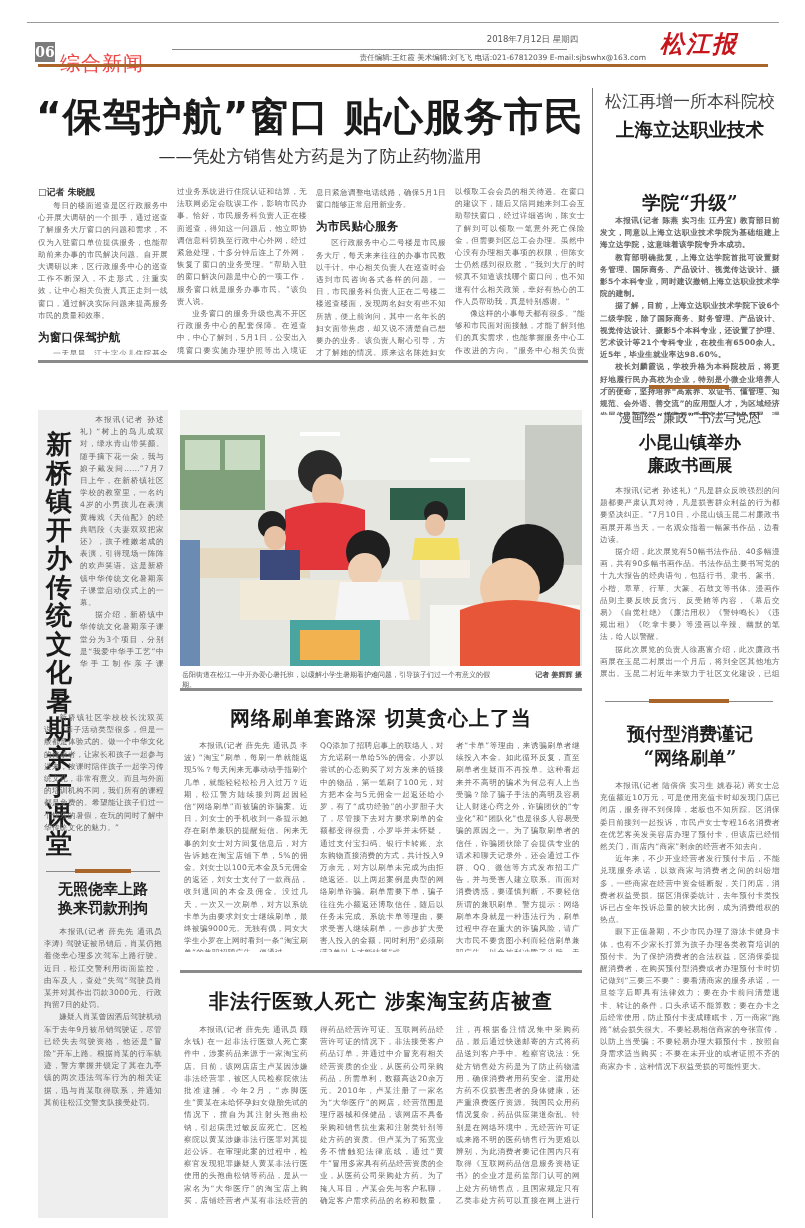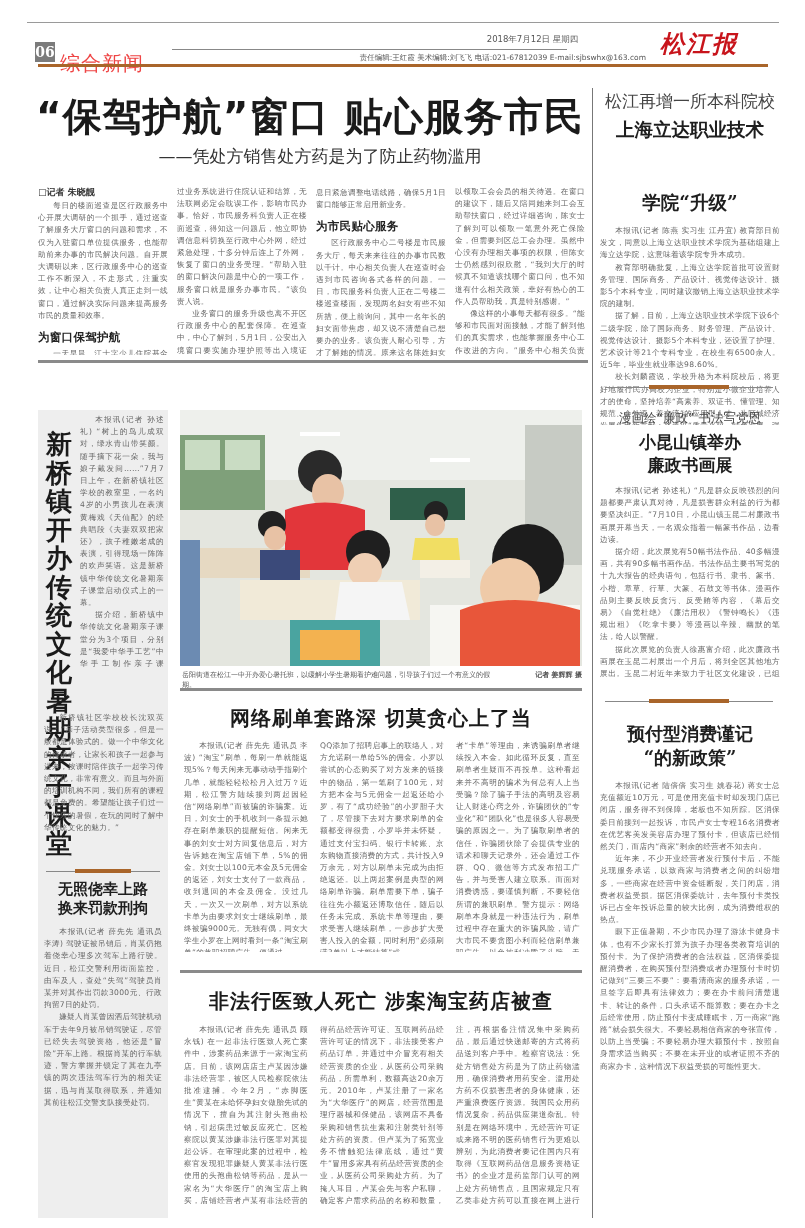--- a/index.html
+++ b/index.html
@@ -86,21 +86,21 @@
 </div>
 
 <div class="abs divider-thick" style="left:38px; top:360px; width:550px;"></div>
 
 <div class="abs vline" style="left:592px; top:88px; height:1130px;"></div>
 
 <div class="abs" style="left:600px; top:90px; width:180px;">
   <div class="side-kicker" style="font-size:17px;">松江再增一所本科院校</div>
   <div class="side-title" style="font-size:18.5px; margin-top:4px;">上海立达职业技术</div>
   <div class="side-title" style="font-size:18.5px;margin-top:48px;">学院“升级”</div>
-  <div class="col" style="margin-top:10px; height:200px; overflow:hidden;">
+  <div class="col" style="height:200px; overflow:hidden;font-weight:bold;">
     <p>本报讯(记者 陈燕 实习生 江丹宜) 教育部日前发文，同意以上海立达职业技术学院为基础组建上海立达学院，这意味着该学院专升本成功。</p>
     <p>教育部明确批复，上海立达学院首批可设置财务管理、国际商务、产品设计、视觉传达设计、摄影5个本科专业，同时建议撤销上海立达职业技术学院的建制。</p>
     <p>据了解，目前，上海立达职业技术学院下设6个二级学院，除了国际商务、财务管理、产品设计、视觉传达设计、摄影5个本科专业，还设置了护理、艺术设计等21个专科专业，在校生有6500余人。近5年，毕业生就业率达98.60%。</p>
     <p>校长刘麟霞说，学校升格为本科院校后，将更好地履行民办高校为企业，特别是小微企业培养人才的使命，坚持培养“高素养、双证书、懂管理、知规范、会外语、善交流”的应用型人才，为区域经济发展作出新贡献；将遵循“质量兴校、特色发展、强化内涵、优化条件”的发展理念，把上海立达学院办成一所国内一流、具有一定国际影响力的民办本科学校。</p>
   </div>
 </div>
 
 <div class="abs short-bar-wrap" style="left:605px; top:384px; width:168px;">
   <div class="thin"></div>
     <div class="thick"></div>
@@ -117,21 +117,21 @@
   </div>
 </div>
 
 <div class="abs short-bar-wrap" style="left:605px; top:690px; width:168px;">
   <div class="thin"></div>
     <div class="thick"></div>
 </div>
 
 <div class="abs" style="left:600px; top:722px; width:180px;">
   <div class="side-title" style="font-size:18px;">预付型消费谨记</div>
-  <div class="side-title" style="font-size:18px;">“的新政策”</div>
+  <div class="side-title" style="font-size:18px;">“网络刷单”</div>
   <div class="col" style="margin-top:10px; height:440px; overflow:hidden;">
     <p>本报讯(记者 陆倍倍 实习生 姚春花) 蒋女士总充值额近10万元，可是使用充值卡时却发现门店已闭店，服务得不到保障，老板也不知所踪。区消保委日前接到一起投诉，市民卢女士专程16名消费者在优艺客美发美容店办理了预付卡，但该店已经悄然关门，而店内“商家”剩余的经营者不知去向。</p>
     <p>近年来，不少开业经营者发行预付卡后，不能兑现服务承诺，以致商家与消费者之间的纠纷增多，一些商家在经营中资金链断裂，关门闭店，消费者权益受损。据区消保委统计，去年预付卡类投诉已占全年投诉总量的较大比例，成为消费维权的热点。</p>
     <p>眼下正值暑期，不少市民办理了游泳卡健身卡体，也有不少家长打算为孩子办理各类教育培训的预付卡。为了保护消费者的合法权益，区消保委提醒消费者，在购买预付型消费或者办理预付卡时切记做到“三要三不要”：要看清商家的服务承诺，一旦签字后即具有法律效力；要在办卡前问清楚退卡、转让的条件，口头承诺不能算数；要在办卡之后经常使用，防止预付卡变成睡眠卡，万一商家“跑路”就会损失很大。不要轻易相信商家的夸张宣传，以防上当受骗；不要轻易办理大额预付卡，按照自身需求适当购买；不要在未开业的或者证照不齐的商家办卡，这种情况下权益受损的可能性更大。</p>
   </div>
 </div>
 
 <div class="abs gray-box" style="left:38px; top:410px; width:130px; height:808px;"></div>
 
 <div class="abs vertical-title" style="left:42px; top:430px;">新桥镇开办传统文化暑期亲子课堂</div>

